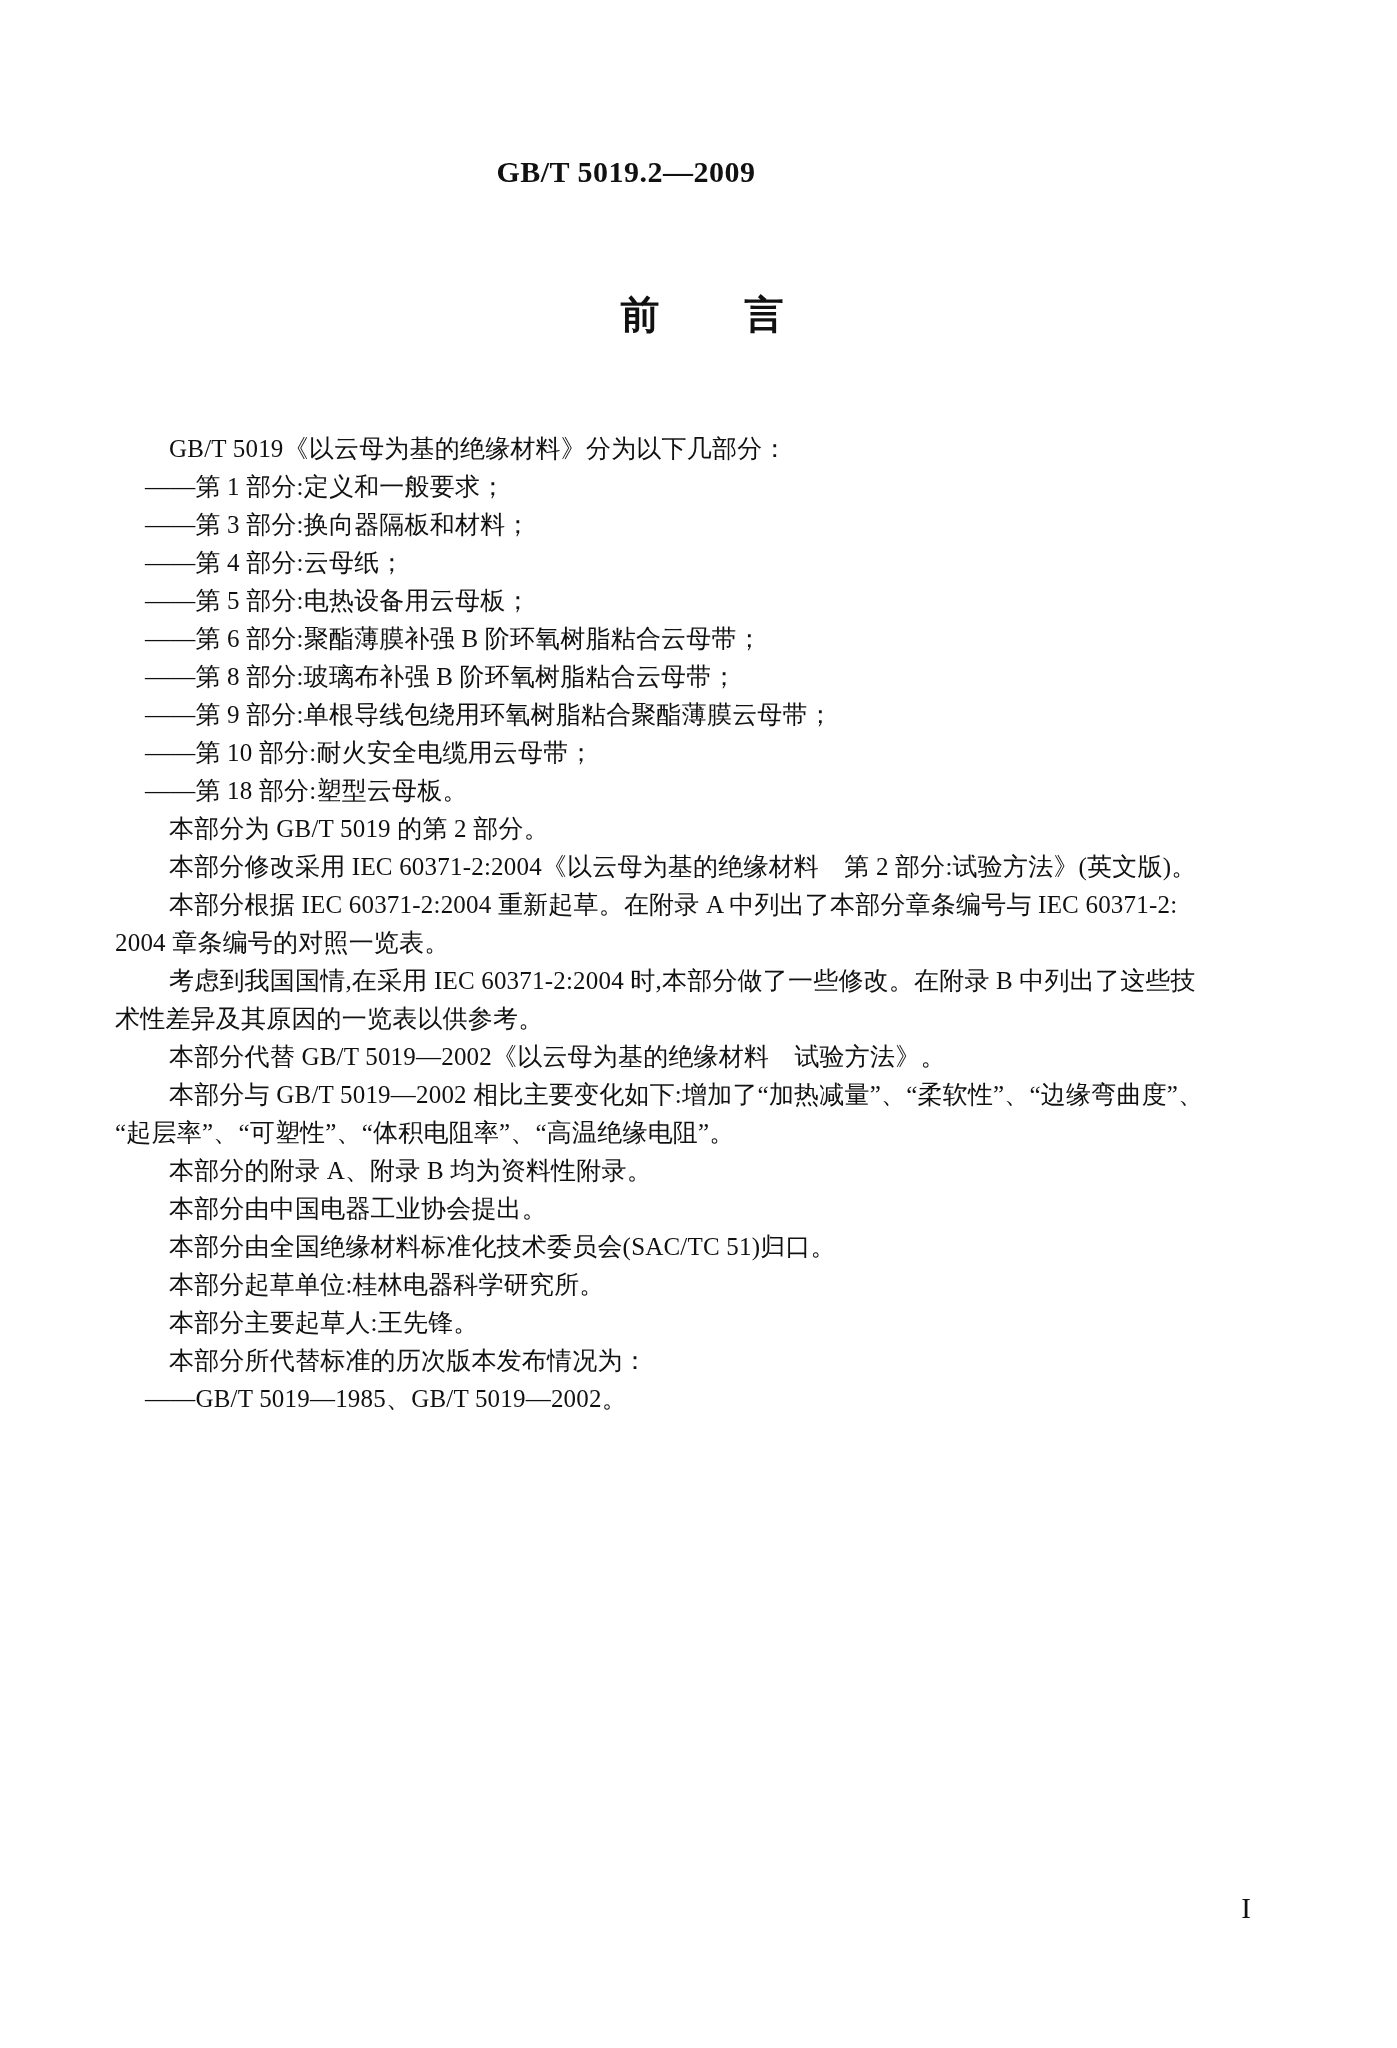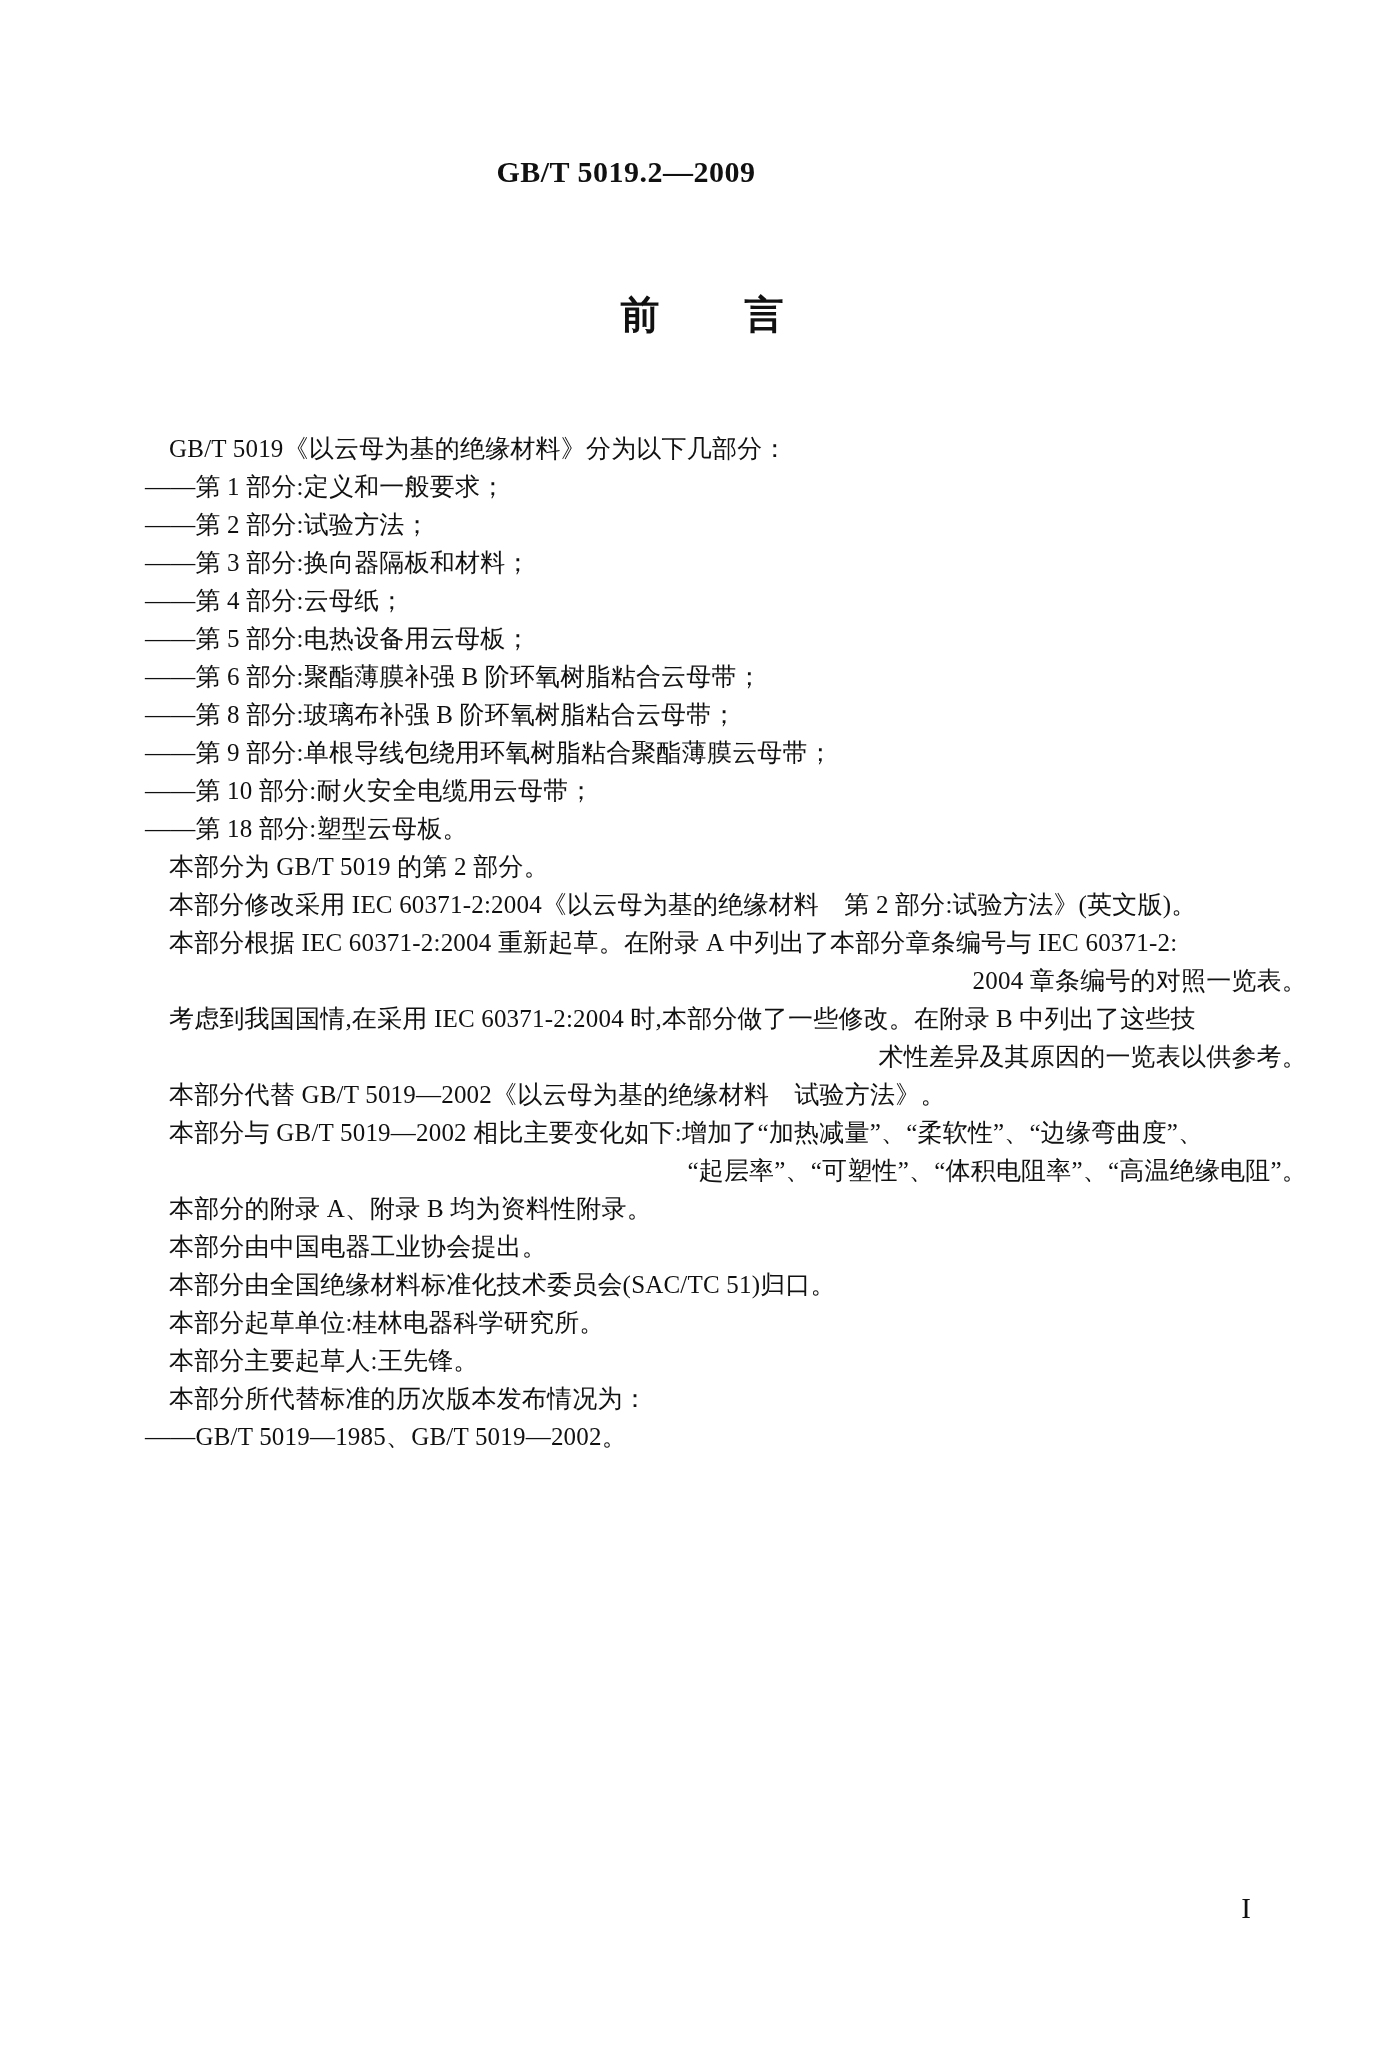--- a/index.html
+++ b/index.html
@@ -57,21 +57,21 @@
     line-height: 38px;
     letter-spacing: 0.2px;
   }
   .line {
     height: 38px;
     white-space: pre;
     overflow: visible;
   }
   .s-indent { padding-left: 54px; }  
   .s-list   { padding-left: 30px; }  
-  .s-flush  { padding-left: 0; text-align: right; }     
+  .s-flush  { padding-left: 0; }     
   .page-number {
     position: absolute;
     top: 1892px;
     right: 146px;
     font-family: "Liberation Serif", "DejaVu Serif", serif;
     font-size: 29px;
     color: #111111;
   }
 </style>
 </head>
@@ -81,21 +81,20 @@
 
   <div class="doc-header">
     <span class="doc-number">GB/T 5019.2—2009</span>
   </div>
 
   <h1 class="doc-title">前言</h1>
 
   <div class="doc-body">
       <div class="line s-indent">GB/T 5019《以云母为基的绝缘材料》分为以下几部分：</div>
       <div class="line s-list">——第 1 部分:定义和一般要求；</div>
-      <div class="line s-list">——第 2 部分:试验方法；</div>
       <div class="line s-list">——第 3 部分:换向器隔板和材料；</div>
       <div class="line s-list">——第 4 部分:云母纸；</div>
       <div class="line s-list">——第 5 部分:电热设备用云母板；</div>
       <div class="line s-list">——第 6 部分:聚酯薄膜补强 B 阶环氧树脂粘合云母带；</div>
       <div class="line s-list">——第 8 部分:玻璃布补强 B 阶环氧树脂粘合云母带；</div>
       <div class="line s-list">——第 9 部分:单根导线包绕用环氧树脂粘合聚酯薄膜云母带；</div>
       <div class="line s-list">——第 10 部分:耐火安全电缆用云母带；</div>
       <div class="line s-list">——第 18 部分:塑型云母板。</div>
       <div class="line s-indent">本部分为 GB/T 5019 的第 2 部分。</div>
       <div class="line s-indent">本部分修改采用 IEC 60371-2:2004《以云母为基的绝缘材料　第 2 部分:试验方法》(英文版)。</div>

